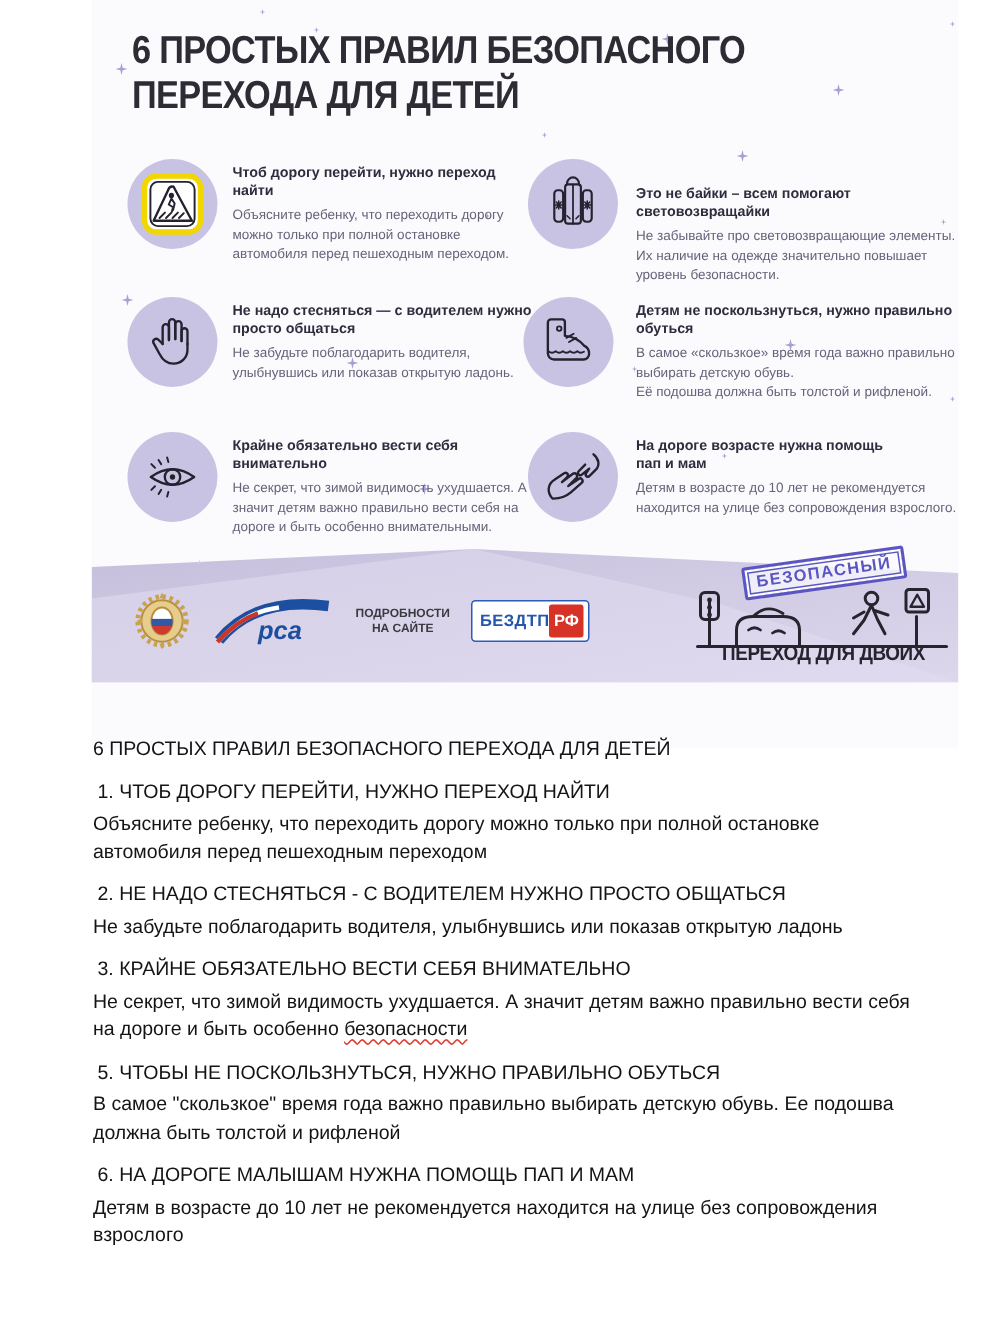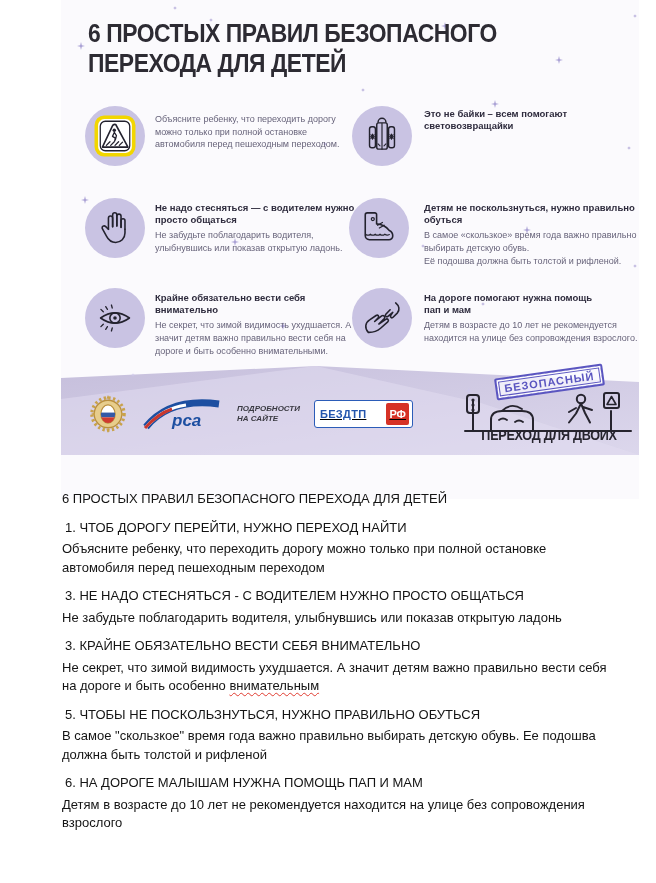--- a/index.html
+++ b/index.html
@@ -21,22 +21,22 @@
     display:flex;align-items:center;justify-content:center;}
   .icon-circle svg{display:block;}
   .card-text{position:absolute;}
   .card-title{font-size:9.5px;font-weight:bold;color:#2f2c3e;line-height:1.28;}
   .card-body{font-size:9px;color:#67637a;line-height:1.4;margin-top:3px;}
 
   
   .band{position:absolute;left:0;top:365px;width:578px;height:90px;}
   .band svg.wave{position:absolute;left:0;top:0;}
   .band-logos{position:absolute;left:28px;top:28px;display:flex;align-items:center;gap:14px;}
-  .details-label{font-size:8px;font-weight:bold;color:#3a3a42;text-align:left;line-height:1.25;font-style:italic;}
-  .bezdtp{display:flex;align-items:center;background:#fff;border:1.5px solid #2b5cb8;border-radius:3px;padding:2px 3px;gap:20px;text-decoration:underline;}
+  .details-label{font-size:8px;font-weight:bold;color:#3a3a42;text-align:center;line-height:1.25;}
+  .bezdtp{display:flex;align-items:center;background:#fff;border:1.5px solid #2b5cb8;border-radius:3px;padding:2px 3px;gap:0;}
   .bezdtp .b1{color:#2456ae;font-weight:bold;font-size:11px;letter-spacing:0.3px;padding-left:2px;}
   .bezdtp .b2{background:#d63226;color:#fff;font-weight:bold;font-size:11px;border-radius:2px;padding:5px 3px;}
   .crossing-logo{position:absolute;left:402px;top:4px;width:172px;height:82px;}
   .stamp{position:absolute;left:32px;top:2px;transform:rotate(-8deg);border:2px solid #5a55c0;border-radius:2px;
     box-shadow:inset 0 0 0 1.5px #fbfafd, inset 0 0 0 2.5px #5a55c0;background:rgba(250,250,255,.75);
     color:#5a55c0;font-weight:bold;font-size:11px;letter-spacing:1px;padding:3px 7px;}
   .crossing-art{position:absolute;left:0;top:18px;}
   .crossing-label{position:absolute;left:0;top:58px;width:172px;text-align:center;font-size:14px;font-weight:bold;
     color:#26242e;letter-spacing:-0.3px;transform:scaleX(0.9);transform-origin:center;}
 
@@ -82,40 +82,42 @@
       <svg width="46" height="46" viewBox="0 0 64 64" fill="none" stroke="#23222e" stroke-width="2.2" stroke-linecap="round" stroke-linejoin="round">
         <rect x="6" y="6" width="52" height="52" rx="11" fill="#ffffff" stroke="#f2d600" stroke-width="5"></rect>
         <rect x="11.5" y="11.5" width="41" height="41" rx="7" stroke-width="1.8"></rect>
         <path d="M33 16 Q29 15 28 19 L14.5 47.5 H50 Z" stroke-width="2.2"></path>
         <path d="M20 45 l5 -5 M26 45 l5 -5 M32 45 l5 -5 M38 45 l4.5 -4.5" stroke-width="1.8"></path>
         <circle cx="31" cy="24" r="2.4" fill="#23222e" stroke="none"></circle>
         <path d="M31 27 l-2.5 5.5 l4 2.5 l-1 4 M31 27 l3 4.5 l-1.5 6" stroke-width="1.8"></path>
       </svg>
     </div>
     <div class="card-text" style="left:94px;top:110px;width:200px">
+      <div class="card-title pre">Чтоб дорогу перейти, нужно переход найти</div>
       <div class="card-body pre">Объясните ребенку, что переходить дорогу можно только при полной остановке автомобиля перед пешеходным переходом.</div>
     </div>
   </div>
 
   <div class="card">
     <div class="icon-circle" style="left:291px;top:106px">
       <svg width="42" height="42" viewBox="0 0 64 64" fill="none" stroke="#23222e" stroke-width="2.2" stroke-linecap="round" stroke-linejoin="round">
         <path d="M26 11 a6 6 0 0 1 12 0"></path>
         <rect x="24" y="12" width="16" height="40" rx="3"></rect>
         <rect x="13" y="18" width="9" height="32" rx="3.5"></rect>
         <rect x="42" y="18" width="9" height="32" rx="3.5"></rect>
         <path d="M32 13 V52" stroke-width="1.8"></path>
         <path d="M17.5 29 v8 M13.8 33 h7.4 M15 30 l5 6 M20 30 l-5 6" stroke-width="1.6"></path>
         <path d="M46.5 29 v8 M42.8 33 h7.4 M44 30 l5 6 M49 30 l-5 6" stroke-width="1.6"></path>
         <path d="M26 44 l3 3 M38 44 l-3 3" stroke-width="1.6"></path>
       </svg>
     </div>
-    <div class="card-text" style="left:363px;top:108px;width:215px">
+    <div class="card-text" style="left:363px;top:124px;width:215px">
       <div class="card-title pre">Это не байки – всем помогают
 световозвращайки</div>
+      <div class="card-body pre">Не забывайте про световозвращающие элементы. Их наличие на одежде значительно повышает уровень безопасности.</div>
     </div>
   </div>
 
   <div class="card">
     <div class="icon-circle" style="left:24px;top:198px">
       <svg width="42" height="42" viewBox="0 0 64 64" fill="none" stroke="#23222e" stroke-width="2.4" stroke-linecap="round" stroke-linejoin="round">
         <path d="M22 34 V17 a3.2 3.2 0 0 1 6.4 0 V30"></path>
         <path d="M28.4 30 V12 a3.2 3.2 0 0 1 6.4 0 V29"></path>
         <path d="M34.8 29 V14 a3.2 3.2 0 0 1 6.4 0 V31"></path>
         <path d="M41.2 31 V21 a3 3 0 0 1 6 0 v13"></path>
@@ -164,21 +166,21 @@
   </div>
 
   <div class="card">
     <div class="icon-circle" style="left:291px;top:288px">
       <svg width="46" height="46" viewBox="0 0 64 64" fill="none" stroke="#23222e" stroke-width="2.2" stroke-linecap="round" stroke-linejoin="round">
         <path d="M13 52 c-5.5 -6 -4.5 -13.5 1.8 -17.5 l9 -6 c2.6 -1.6 4.8 1.6 2.6 3.7 l-4.6 4.6 9.8 -7.6 c2.6 -2 5.6 1.2 3.6 3.6 l-7.6 7.6 9.6 -6.6 c2.6 -1.8 5 1.6 2.8 3.7 l-10 8.8 c-5.6 4.8 -13 5.8 -17 5.7 Z"></path>
         <path d="M51 11 c5 4 6.2 10 2.2 14.2 l-5.8 5.8 c-1.9 1.9 -4.7 -0.3 -3.2 -2.6 l2.8 -4.2 -6.8 5.6 c-2.1 1.7 -4.8 -1.1 -2.9 -3.1 l6 -6.2"></path>
       </svg>
     </div>
     <div class="card-text" style="left:363px;top:292px;width:218px">
-      <div class="card-title pre">На дороге помогают нужна помощь
+      <div class="card-title pre">На дороге возрасте нужна помощь
 пап и мам</div>
       <div class="card-body pre">Детям в возрасте до 10 лет не рекомендуется находится на улице без сопровождения взрослого.</div>
     </div>
   </div>
 
   <div class="band">
     <svg class="wave" width="578" height="90" viewBox="0 0 578 90" preserveAspectRatio="none">
       <defs>
         <linearGradient id="gBand" x1="0" y1="0" x2="1" y2="1">
           <stop offset="0" stop-color="#c6bfdc"></stop>
@@ -250,27 +252,27 @@
 
 <div class="transcript">
   <p class="t-title">6 ПРОСТЫХ ПРАВИЛ БЕЗОПАСНОГО ПЕРЕХОДА ДЛЯ ДЕТЕЙ</p>
 
   <div class="t-item">
     <p class="t-head">1. ЧТОБ ДОРОГУ ПЕРЕЙТИ, НУЖНО ПЕРЕХОД НАЙТИ</p>
     <p class="t-body"><span>Объясните ребенку, что переходить дорогу можно только при полной остановке автомобиля перед пешеходным переходом</span><span class="misspelled"></span><span></span></p>
   </div>
 
   <div class="t-item">
-    <p class="t-head">3. НЕ НАДО СТЕСНЯТЬСЯ - С ВОДИТЕЛЕМ НУЖНО ПРОСТО ОБЩАТЬСЯ</p>
+    <p class="t-head">2. НЕ НАДО СТЕСНЯТЬСЯ - С ВОДИТЕЛЕМ НУЖНО ПРОСТО ОБЩАТЬСЯ</p>
     <p class="t-body"><span>Не забудьте поблагодарить водителя, улыбнувшись или показав открытую ладонь</span><span class="misspelled"></span><span></span></p>
   </div>
 
   <div class="t-item">
     <p class="t-head">3. КРАЙНЕ ОБЯЗАТЕЛЬНО ВЕСТИ СЕБЯ ВНИМАТЕЛЬНО</p>
-    <p class="t-body"><span>Не секрет, что зимой видимость ухудшается. А значит детям важно правильно вести себя на дороге и быть особенно </span><span class="misspelled">внимательным</span><span></span></p>
+    <p class="t-body"><span>Не секрет, что зимой видимость ухудшается. А значит детям важно правильно вести себя на дороге и быть особенно </span><span class="misspelled">безопасности</span><span></span></p>
   </div>
 
   <div class="t-item">
   </div>
 
   <div class="t-item">
     <p class="t-head">5. ЧТОБЫ НЕ ПОСКОЛЬЗНУТЬСЯ, НУЖНО ПРАВИЛЬНО ОБУТЬСЯ</p>
     <p class="t-body"><span>В самое "скользкое" время года важно правильно выбирать детскую обувь. Ее подошва должна быть толстой и рифленой</span><span class="misspelled"></span><span></span></p>
   </div>
 

